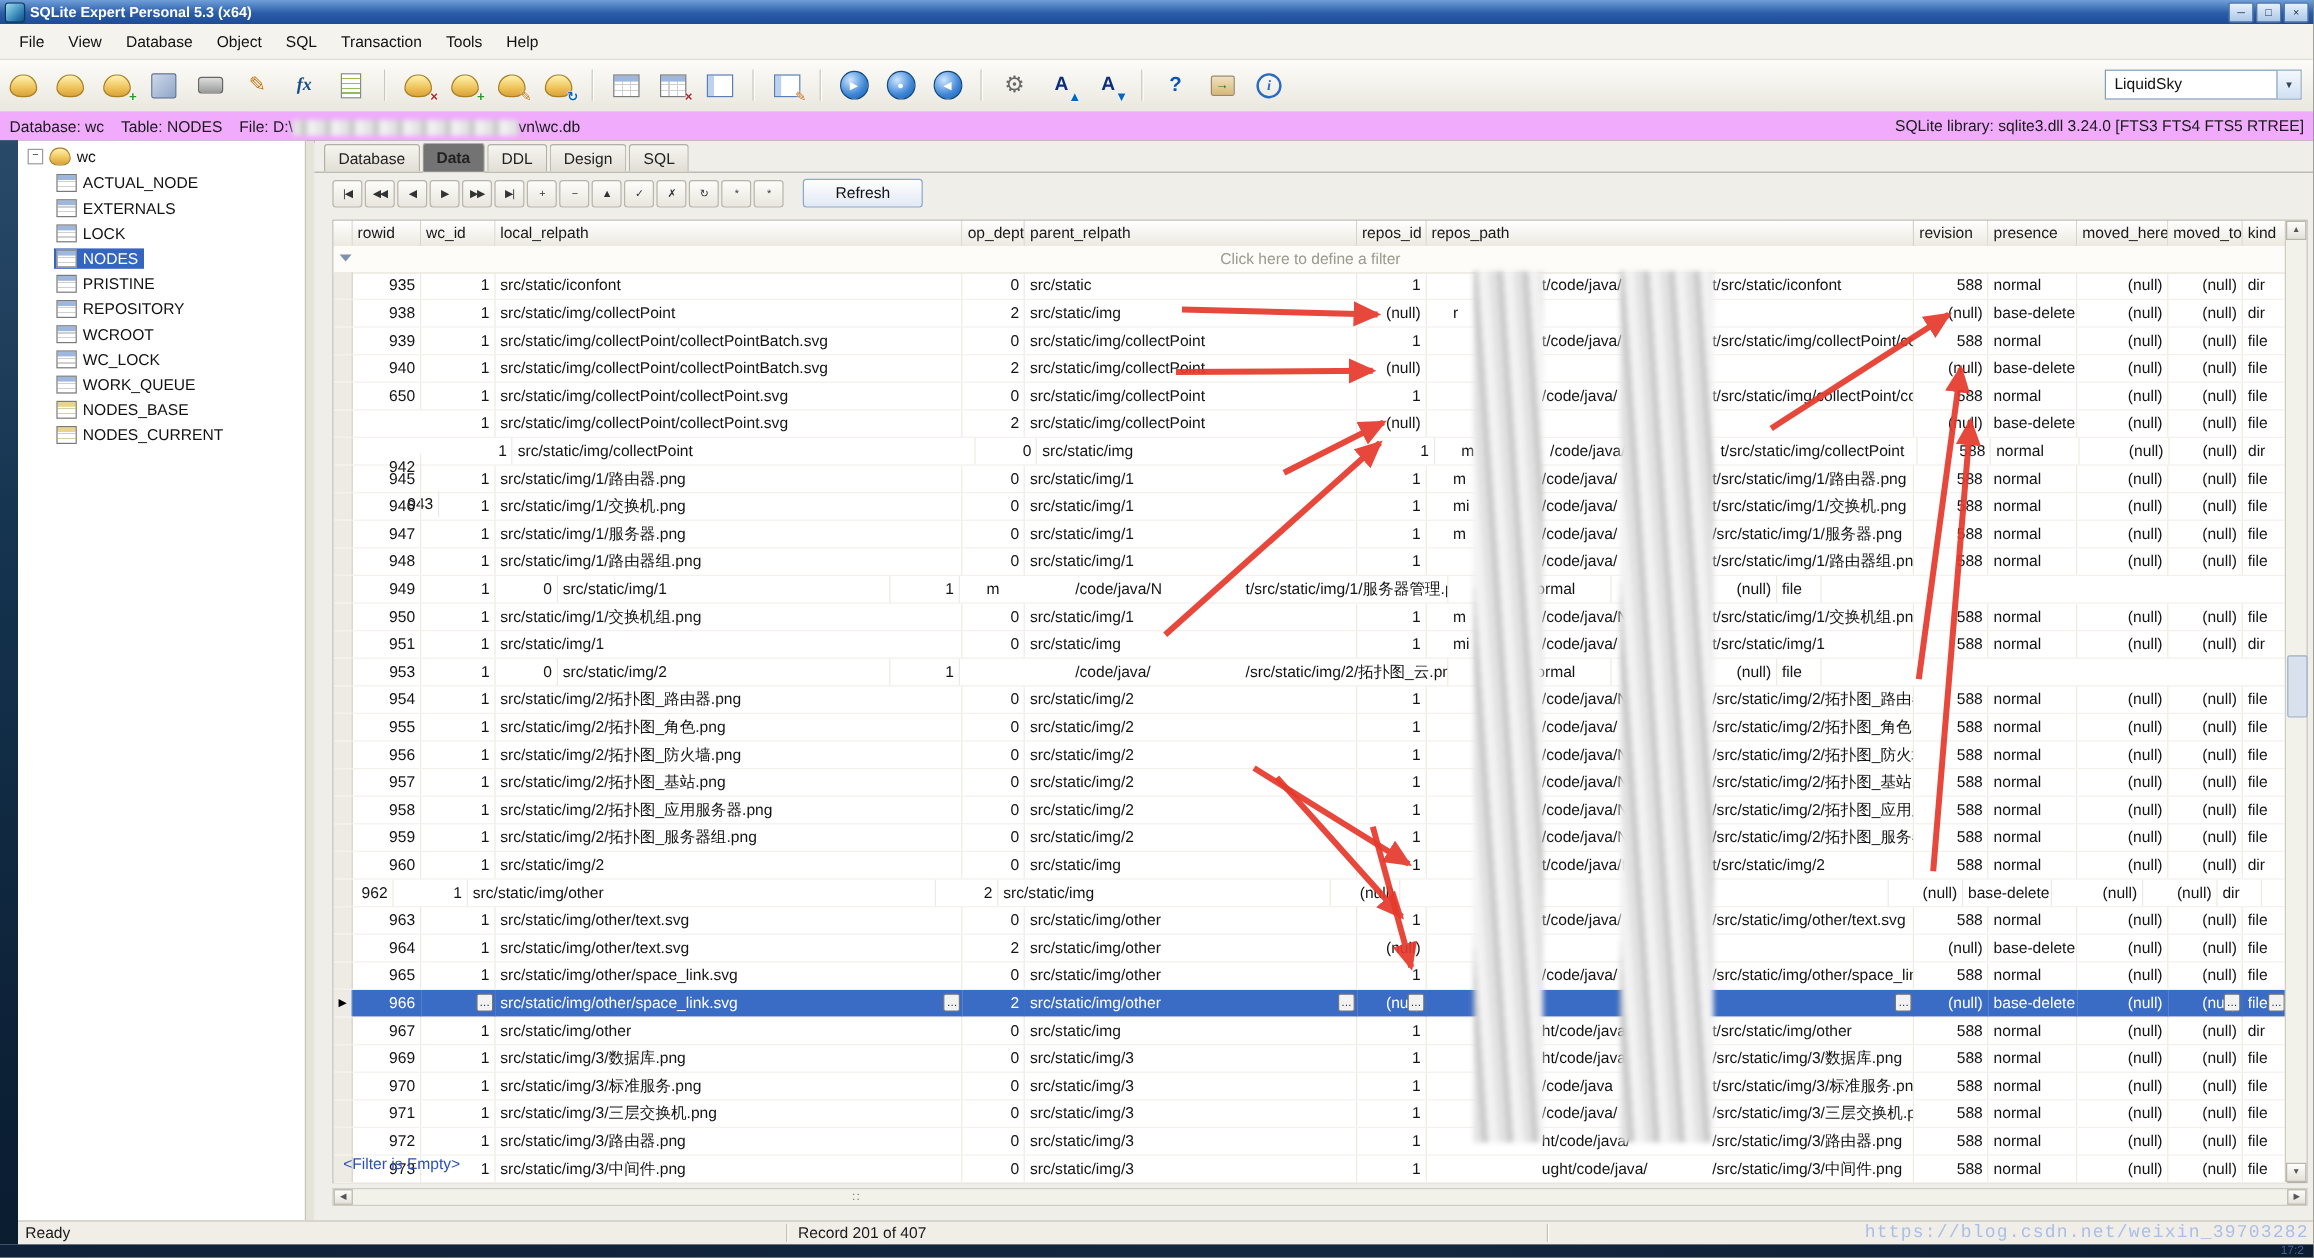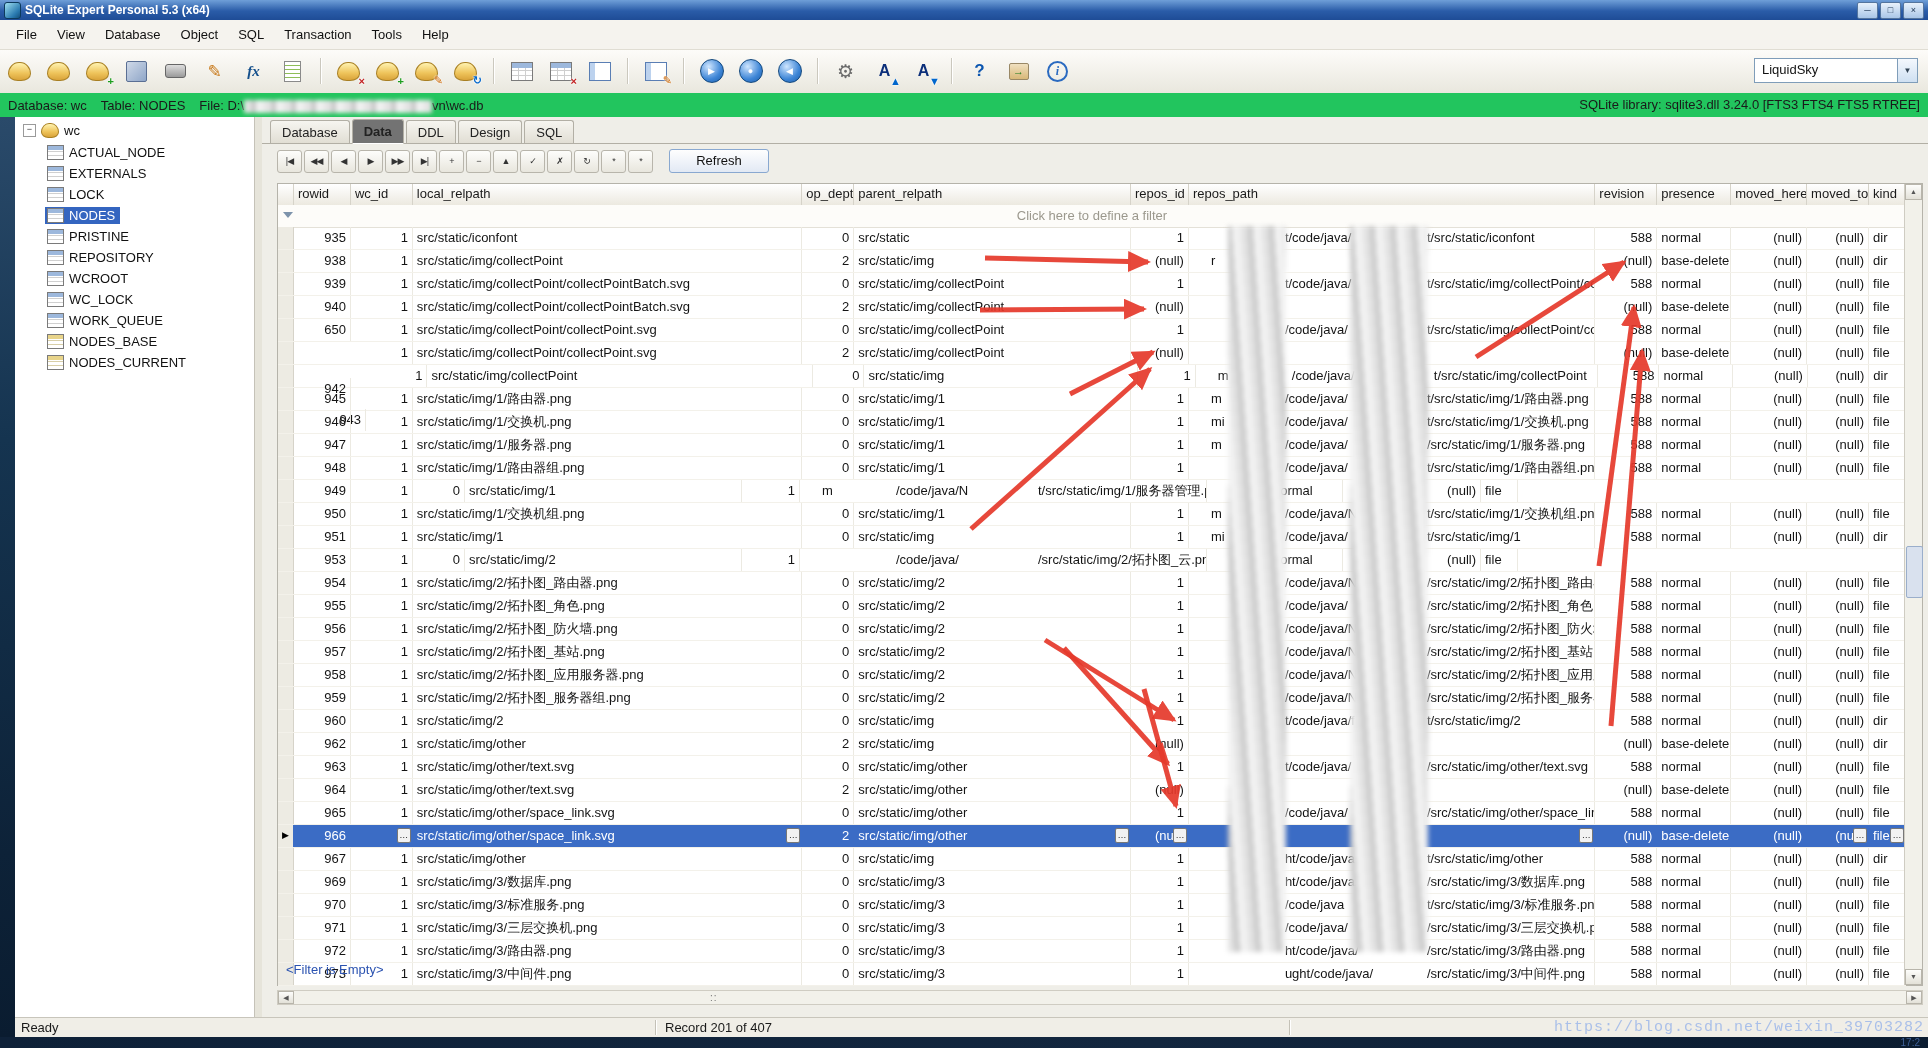--- a/index.html
+++ b/index.html
@@ -44,21 +44,21 @@
   .ic-help{font-size:17px;font-weight:bold;color:#0c56b0;}
   .ic-exit{width:18px;height:15px;background:linear-gradient(#f0e0c0,#d8b878);border:1px solid #998866;border-radius:2px;color:#1a7a1a;font-weight:bold;font-size:11px;}
   .ic-info{width:17px;height:17px;border-radius:50%;border:2px solid #2a6ac0;color:#2a6ac0;
     font-family:"Liberation Serif",serif;font-style:italic;font-weight:bold;font-size:12px;}
   .badge{position:absolute;right:-3px;bottom:-2px;font-size:11px;font-weight:bold;text-shadow:0 0 2px #fff,0 0 2px #fff;}
   .combo{position:absolute;right:10px;top:8px;width:164px;height:25px;background:#fff;border:1px solid #7f9db9;box-sizing:border-box;}
   .combo-text{position:absolute;left:7px;top:3px;font-size:13px;color:#111;}
   .combo-btn{position:absolute;right:0;top:0;width:19px;height:100%;border-left:1px solid #7f9db9;
     background:linear-gradient(#f4f8fd,#cfe0f2);text-align:center;font-size:8px;line-height:23px;color:#345;}
   
-  .infobar{position:absolute;left:0;top:93px;width:100%;height:24px;background:#22c55e;border-bottom:2px solid #404040;
+  .infobar{position:absolute;left:0;top:93px;width:100%;height:24px;background:#f0abfc;border-bottom:2px solid #404040;
     font-size:13px;color:#1a1a1a;line-height:23px;}
   .info-left{position:absolute;left:8px;top:0;display:flex;gap:14px;align-items:center;height:100%;}
   .info-right{position:absolute;right:8px;top:0;}
   .censor-inline{display:inline-block;width:188px;height:13px;vertical-align:middle;
     background:repeating-linear-gradient(88deg,#e4e4e4 0 7px,#c9c9c9 7px 12px,#f0f0f0 12px 20px);filter:blur(2px);}
   
   .desktop-strip{position:absolute;left:0;top:117px;width:15px;height:920px;
     background:linear-gradient(#2a4a6a,#153450 35%,#0d2238 80%,#0a1c30);}
   .bottom-strip{position:absolute;left:0;top:1037px;width:100%;height:11px;
     background:linear-gradient(90deg,#0e2138,#13273f 60%,#0b1c30);}
@@ -721,21 +721,21 @@
           <div class="cell r" style="width: 58px;">1</div>
           <div class="cell repos" style="width: 407px;"><span class="rp-pre"></span><span class="rp-mid">t/code/java/f</span><span class="rp-right">t/src/static/img/2</span></div>
           <div class="cell r" style="width: 62px;">588</div>
           <div class="cell" style="width: 74px;">normal</div>
           <div class="cell r" style="width: 76px;">(null)</div>
           <div class="cell r" style="width: 62px;">(null)</div>
           <div class="cell" style="width: 37px;">dir</div>
         </div>
         <div class="grow">
           <div class="cell ind" style="width: 16px;"></div>
-          <div class="cell r" style="width: 57px;">962</div>
+          <div class="cell r" style="width: 34px;">962</div>
           <div class="cell r" style="width: 62px;">1</div>
           <div class="cell" style="width: 390px;">src/static/img/other</div>
           <div class="cell r" style="width: 52px;">2</div>
           <div class="cell" style="width: 277px;">src/static/img</div>
           <div class="cell r" style="width: 58px;">(null)</div>
           <div class="cell repos" style="width: 407px;"><span class="rp-pre"></span><span class="rp-mid"></span><span class="rp-right"></span></div>
           <div class="cell r" style="width: 62px;">(null)</div>
           <div class="cell" style="width: 74px;">base-delete</div>
           <div class="cell r" style="width: 76px;">(null)</div>
           <div class="cell r" style="width: 62px;">(null)</div>

